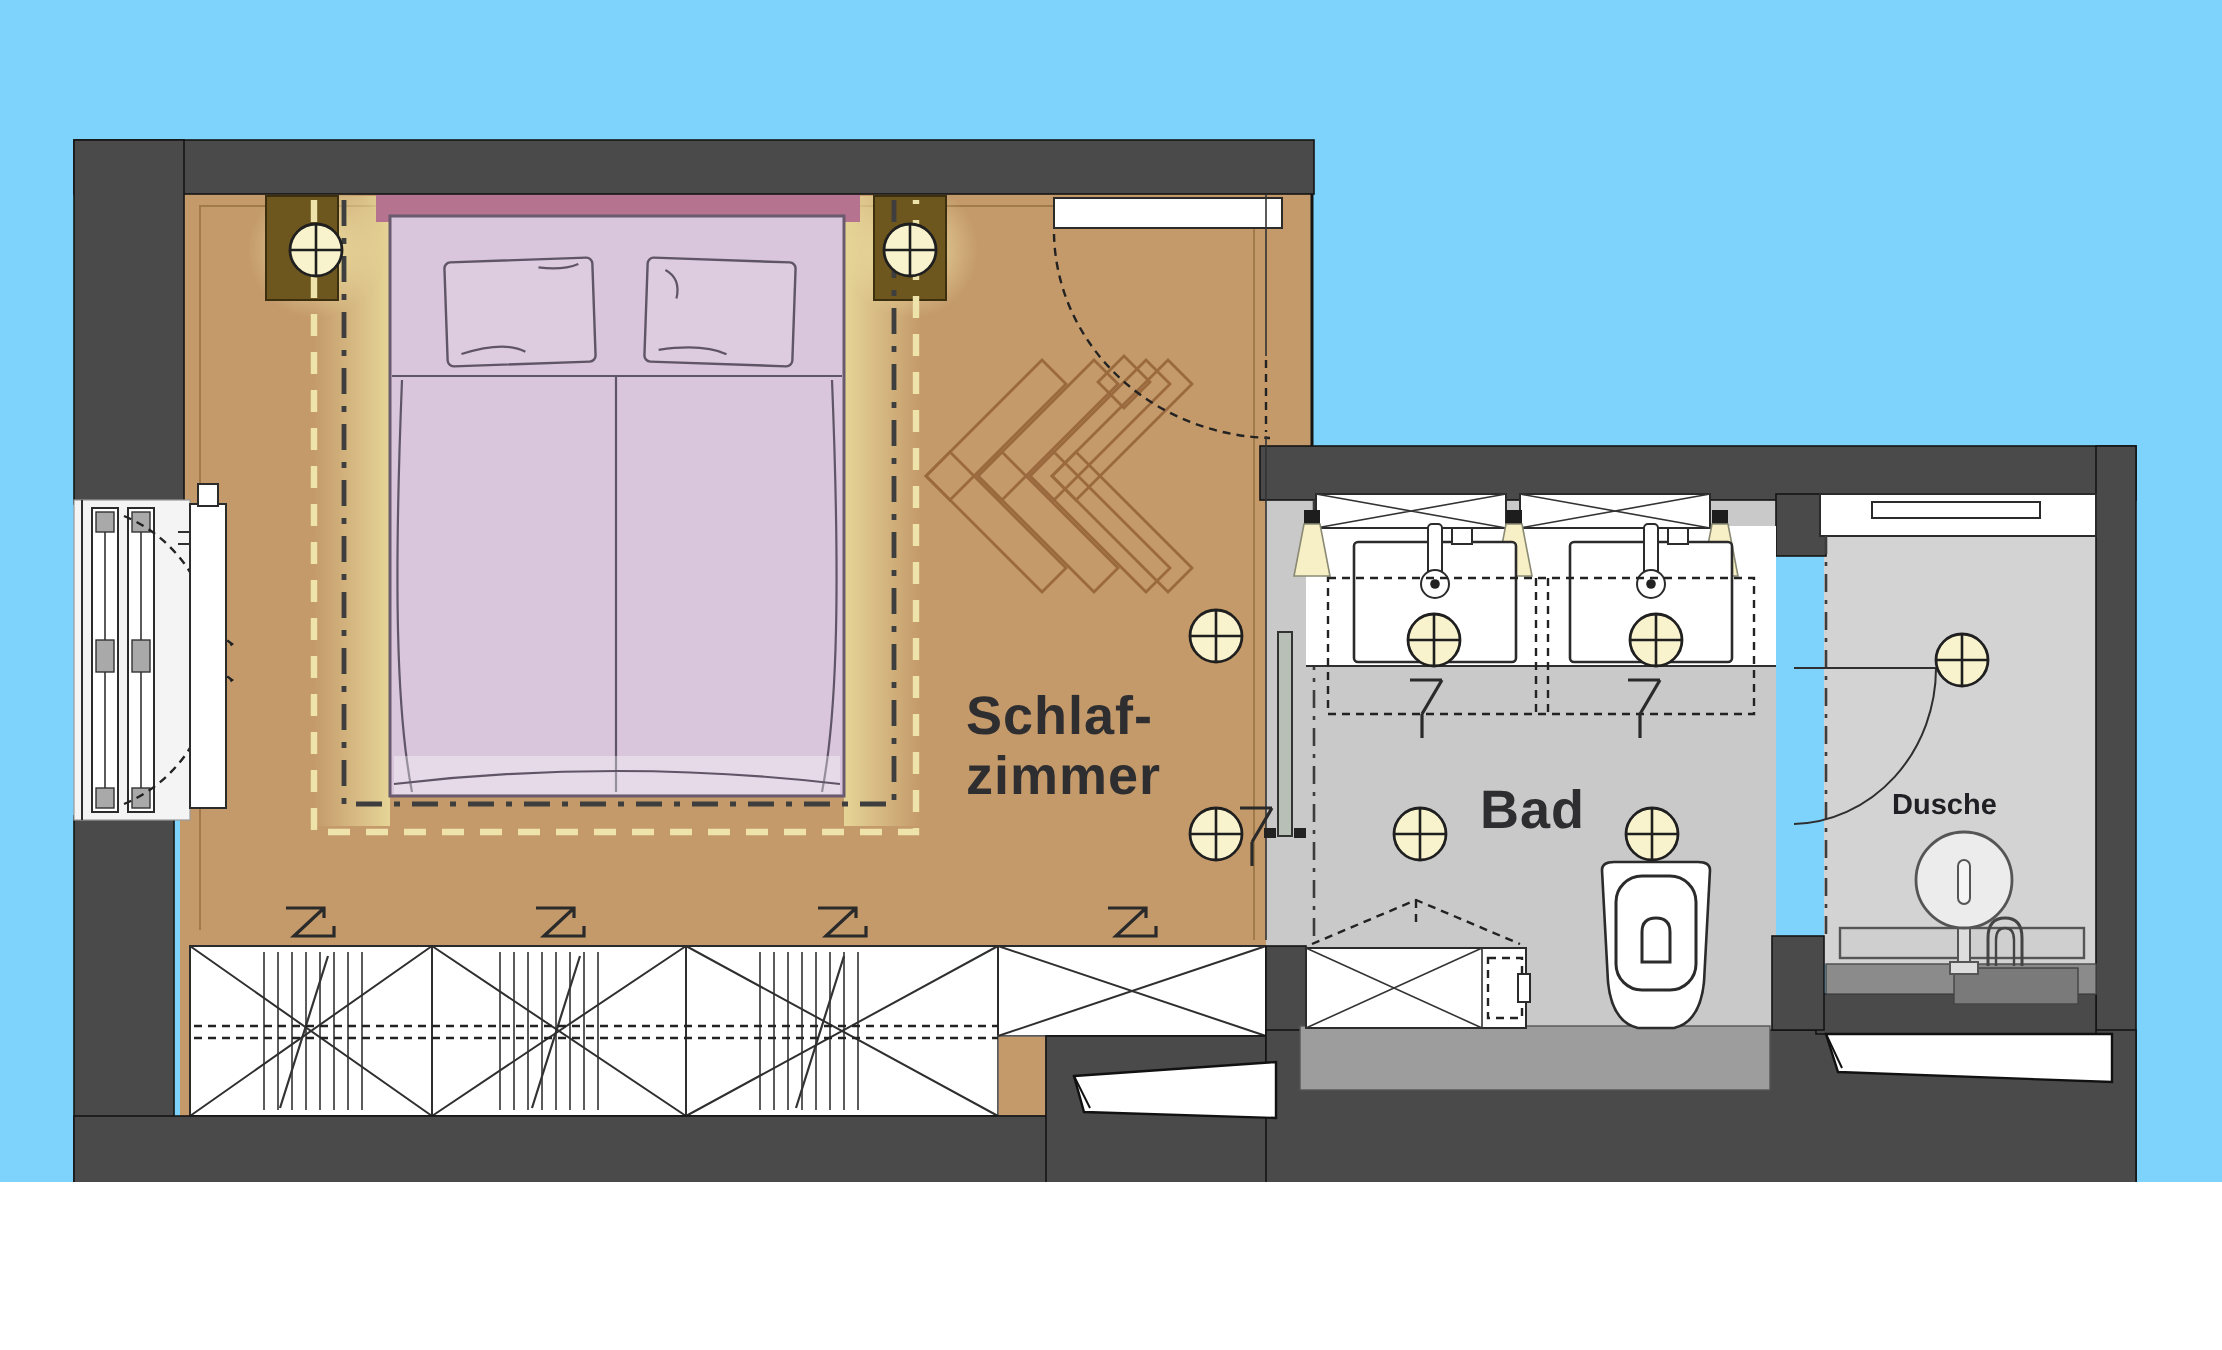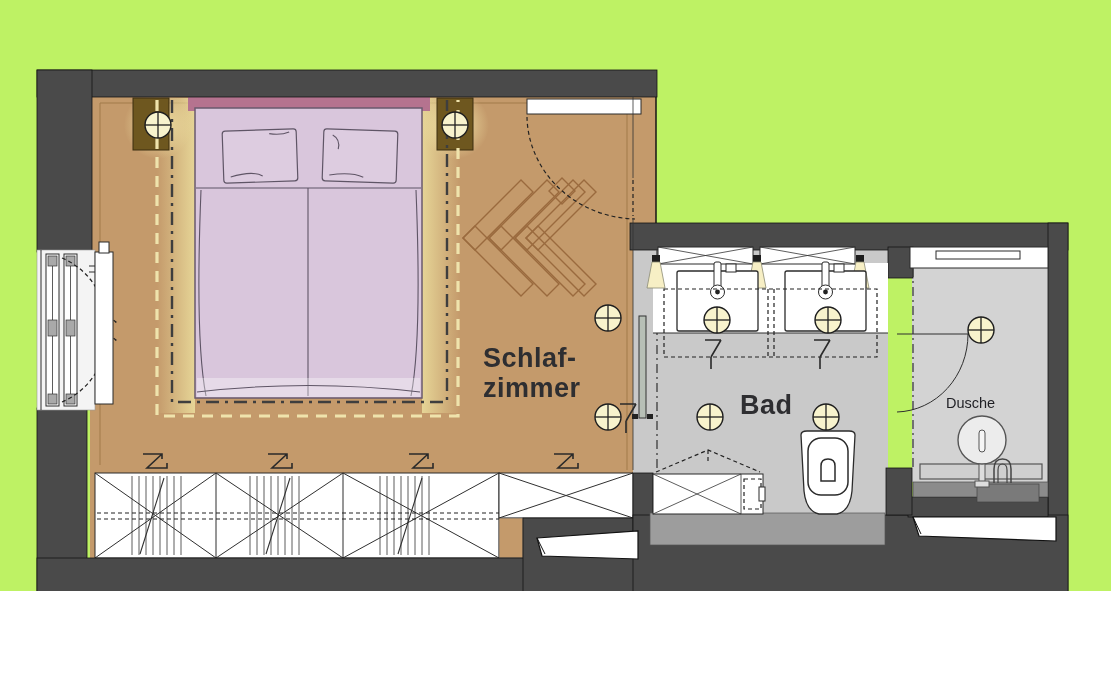--- a/index.html
+++ b/index.html
@@ -1,16 +1,16 @@
 <!DOCTYPE html>
 <html style="--wall: #4a4a4a; --floor-bedroom: #c49a6b; --floor-bath: #c9c9c9; --floor-shower: #d3d3d3; --bed: #d9c6dc; --headboard: #b5738f; --nightstand: #6e571f; --herringbone: #9a6a3e; --led-dash: #efe3ac; --light-fill: #f8f3cd; --text: #2e2e31;"><head>
 <meta charset="utf-8">
 <style>
   html,body{margin:0;padding:0;background:#fff;}
-  #stage{position:relative;width:1111px;height:591px;background:#bef264;overflow:hidden;
+  #stage{position:relative;width:1111px;height:591px;background:#7dd3fc;overflow:hidden;
          font-family:"Liberation Sans",sans-serif;}
   #plan-svg{position:absolute;left:0;top:0;}
   
   .w      {fill:var(--wall,#4a4a4a);stroke:#141414;stroke-width:.8;}
   .floorB {fill:var(--floor-bedroom,#c49a6b);}
   .floorBa{fill:var(--floor-bath,#c9c9c9);}
   .floorS {fill:var(--floor-shower,#d3d3d3);}
   .plinth {fill:#9d9d9d;stroke:#555;stroke-width:.7;}
   .step   {fill:#8b8b8b;stroke:#4a4a4a;stroke-width:.7;}
   .step2  {fill:#7a7a7a;stroke:#444;stroke-width:.7;}
@@ -32,21 +32,21 @@
   .pillow {fill:#ddcce0;stroke:#5f5566;stroke-width:1.2;}
   .bedln  {stroke:#5f5566;stroke-width:1.1;fill:none;}
   .nstand {fill:var(--nightstand,#6e571f);stroke:#3c2f10;stroke-width:1;}
   .slide  {fill:#b7bfb6;stroke:#333;stroke-width:1;}
   .gray   {fill:#ececec;stroke:#555;stroke-width:1.4;}
   .bench  {fill:#cfcfcf;stroke:#555;stroke-width:1.2;}
   .handle {fill:#a9a9a9;stroke:#333;stroke-width:.7;}
   
   .room-label{position:absolute;color:var(--text,#2e2e31);font-weight:bold;
               font-size:27px;line-height:30px;letter-spacing:.5px;white-space:pre;}
-  .small-label{position:absolute;color:#1f1f24;font-weight:400;font-size:14.5px;}
+  .small-label{position:absolute;color:#1f1f24;font-weight:700;font-size:14.5px;}
 </style>
 </head>
 <body>
 
 <div id="stage">
 <svg id="plan-svg" width="1111" height="675" viewBox="0 0 1111 675">
   <defs>
     <linearGradient id="glowL" x1="0" y1="0" x2="1" y2="0">
       <stop offset="0" stop-color="#ecdf9e" stop-opacity="0"></stop>
       <stop offset="1" stop-color="#ecdf9e" stop-opacity="0.85"></stop>

